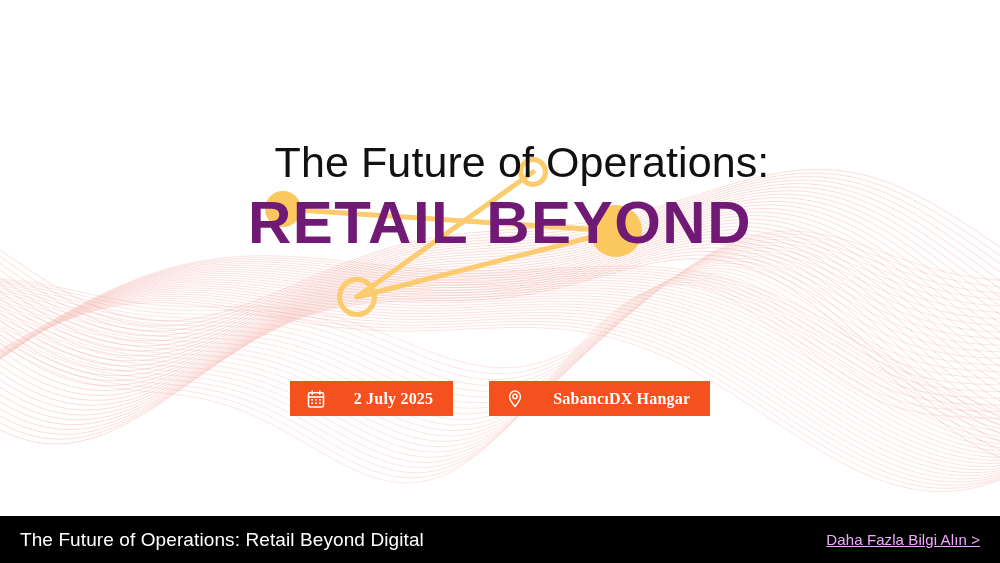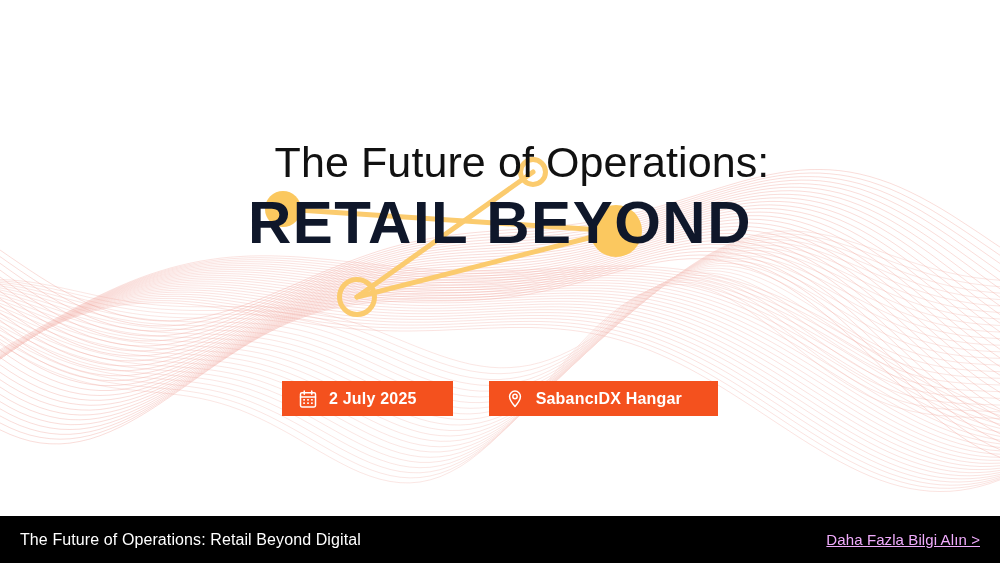--- a/index.html
+++ b/index.html
@@ -51,21 +51,21 @@
     font-weight: 400;
     color: #111111;
     letter-spacing: 0.1px;
     white-space: nowrap;
     margin-left: 44px;
   }
   .hero-line2 {
     font-size: 60px;
     line-height: 62px;
     font-weight: 700;
-    color: #0f172a;
+    color: #701a75;
     letter-spacing: 1.5px;
     white-space: nowrap;
     margin-top: 3px;
   }
   .hero-line3 {
     font-size: 60px;
     line-height: 62px;
     font-weight: 700;
     color: #F4471E;
     letter-spacing: 1.5px;
@@ -82,23 +82,24 @@
     justify-content: center;
     align-items: center;
     gap: 36px;
     z-index: 4;
   }
   .badge {
     height: 35px;
     background: #F4511E;
     display: flex;
     align-items: center;
-    gap: 11px;
-    padding: 0 36px 0 16px;
+    gap: 28px;
+    padding: 0 20px 0 16px;
     box-sizing: border-box;
+    font-family: Liberation Serif, serif;
   }
   .badge-icon {
     width: 20px;
     height: 20px;
     flex: 0 0 20px;
     display: flex;
     align-items: center;
     justify-content: center;
   }
   .badge-icon svg { display: block; }
@@ -120,21 +121,21 @@
     background: #000000;
     display: flex;
     align-items: center;
     justify-content: space-between;
     padding: 0 20px;
     box-sizing: border-box;
     z-index: 5;
   }
   #bottom-bar-title {
     color: #ffffff;
-    font-size: 16px;
+    font-size: 19px;
     font-weight: 400;
     letter-spacing: 0.1px;
     white-space: nowrap;
   }
   #bottom-bar-link {
     color: #f0abfc;
     font-size: 15px;
     font-weight: 400;
     text-decoration: underline;
     letter-spacing: 0.1px;

